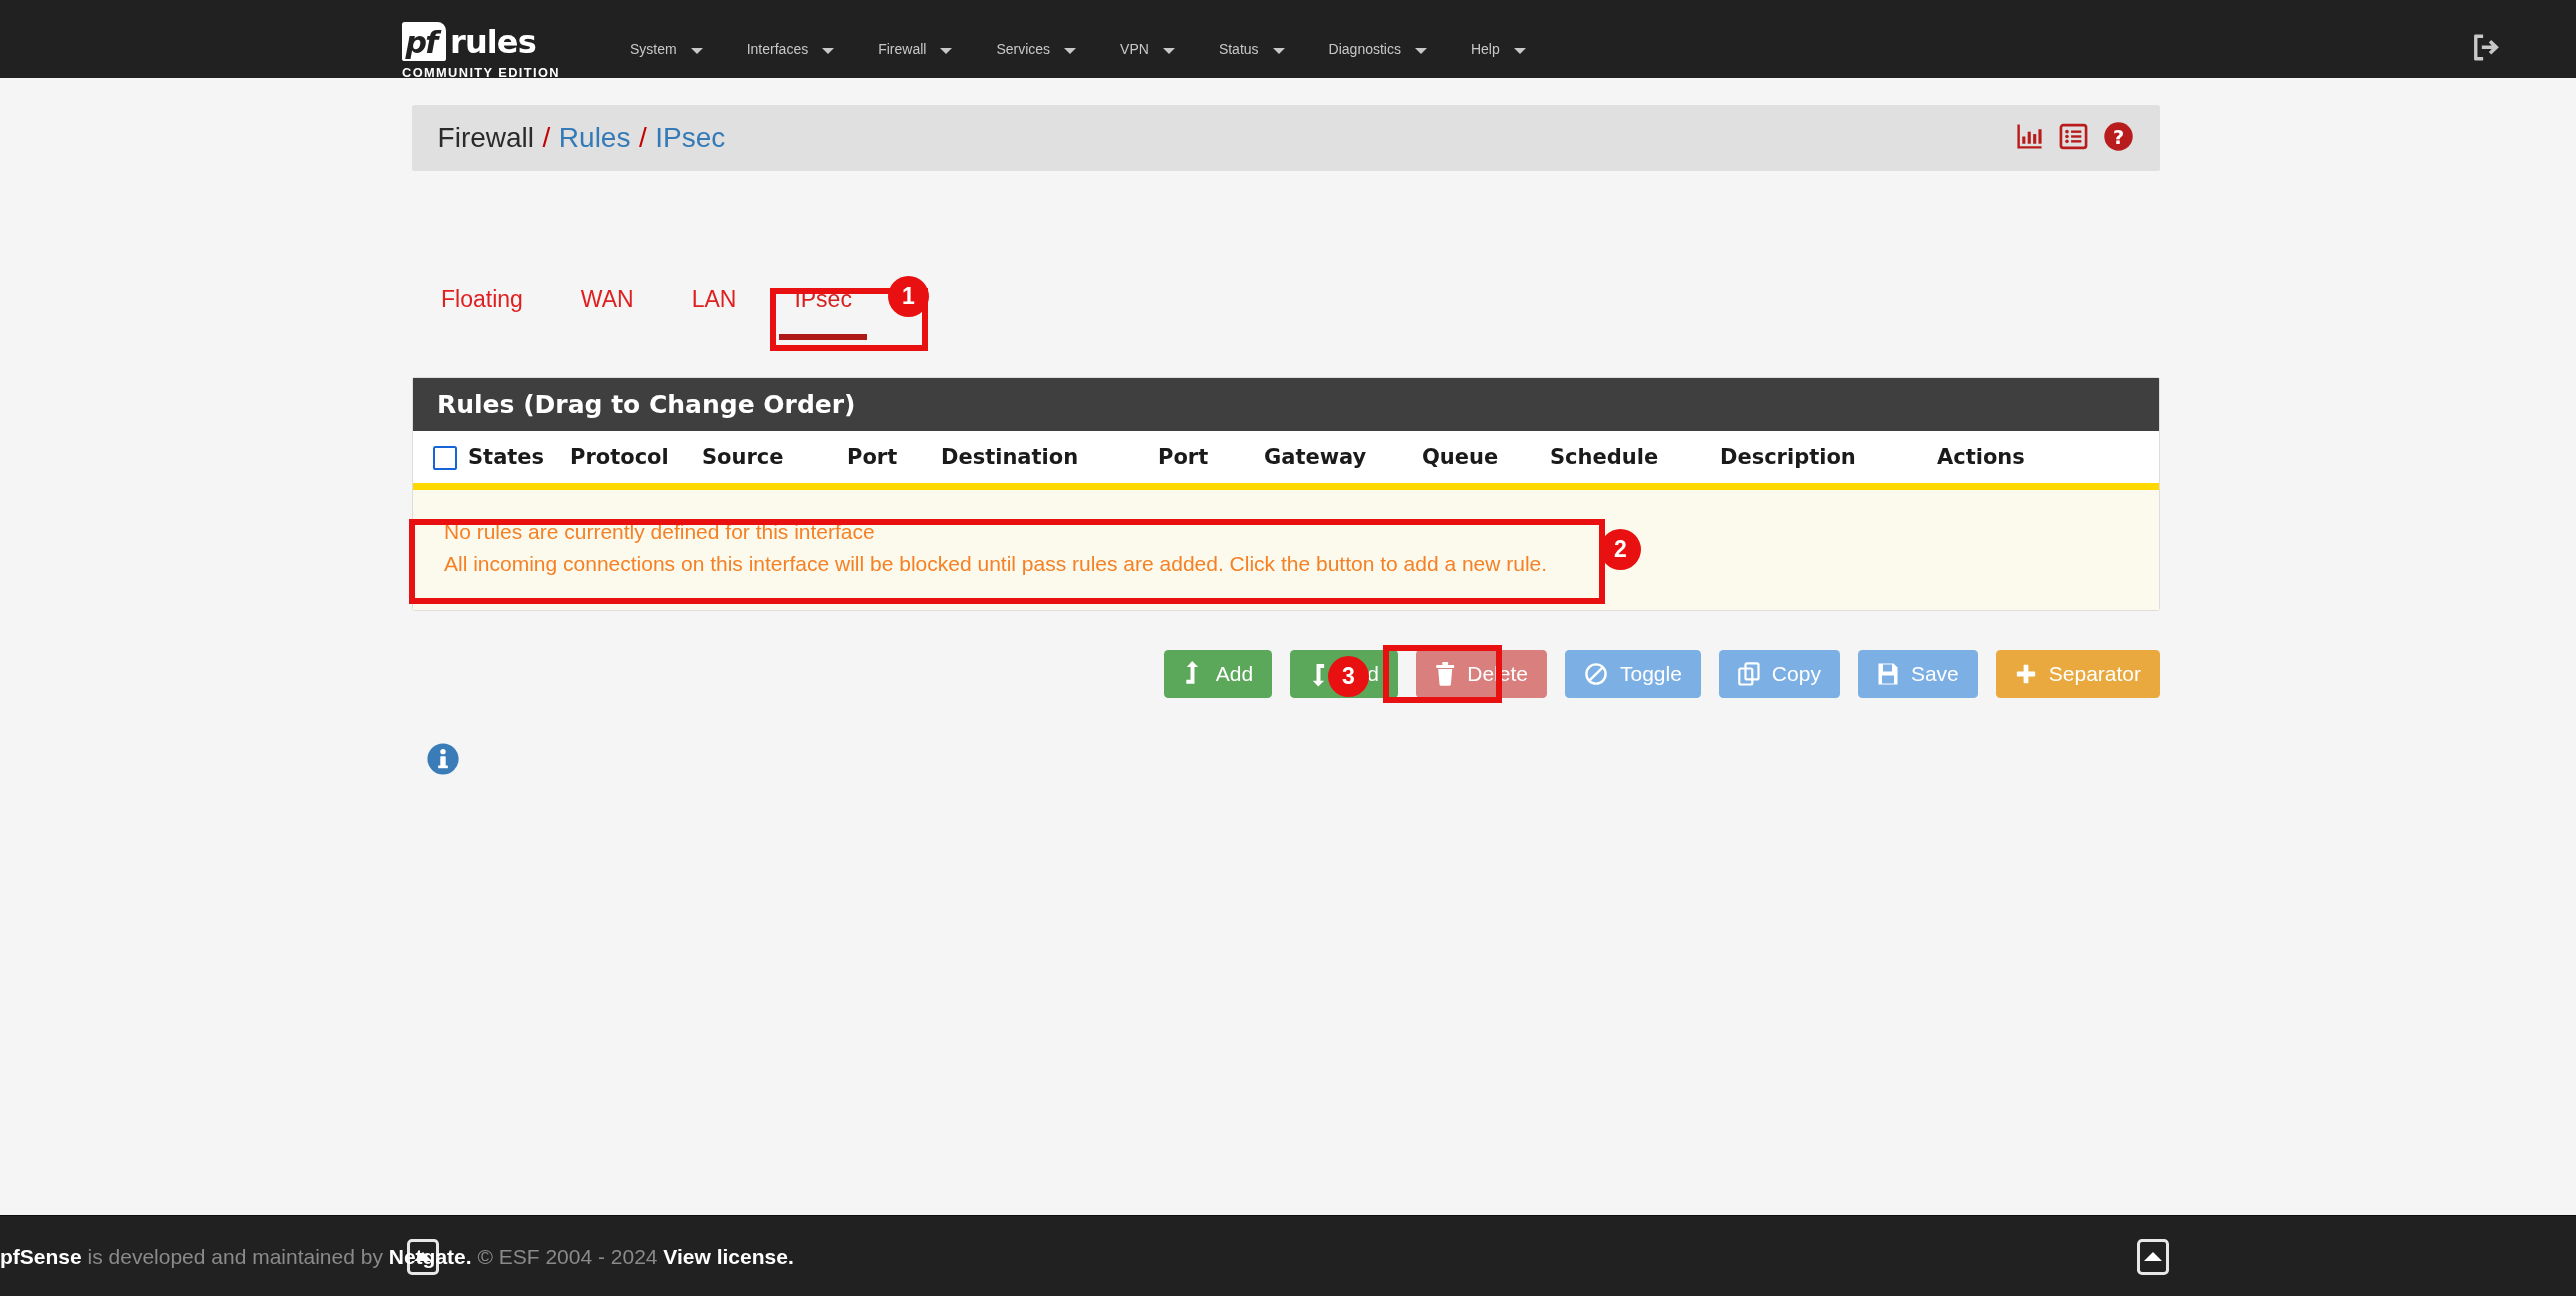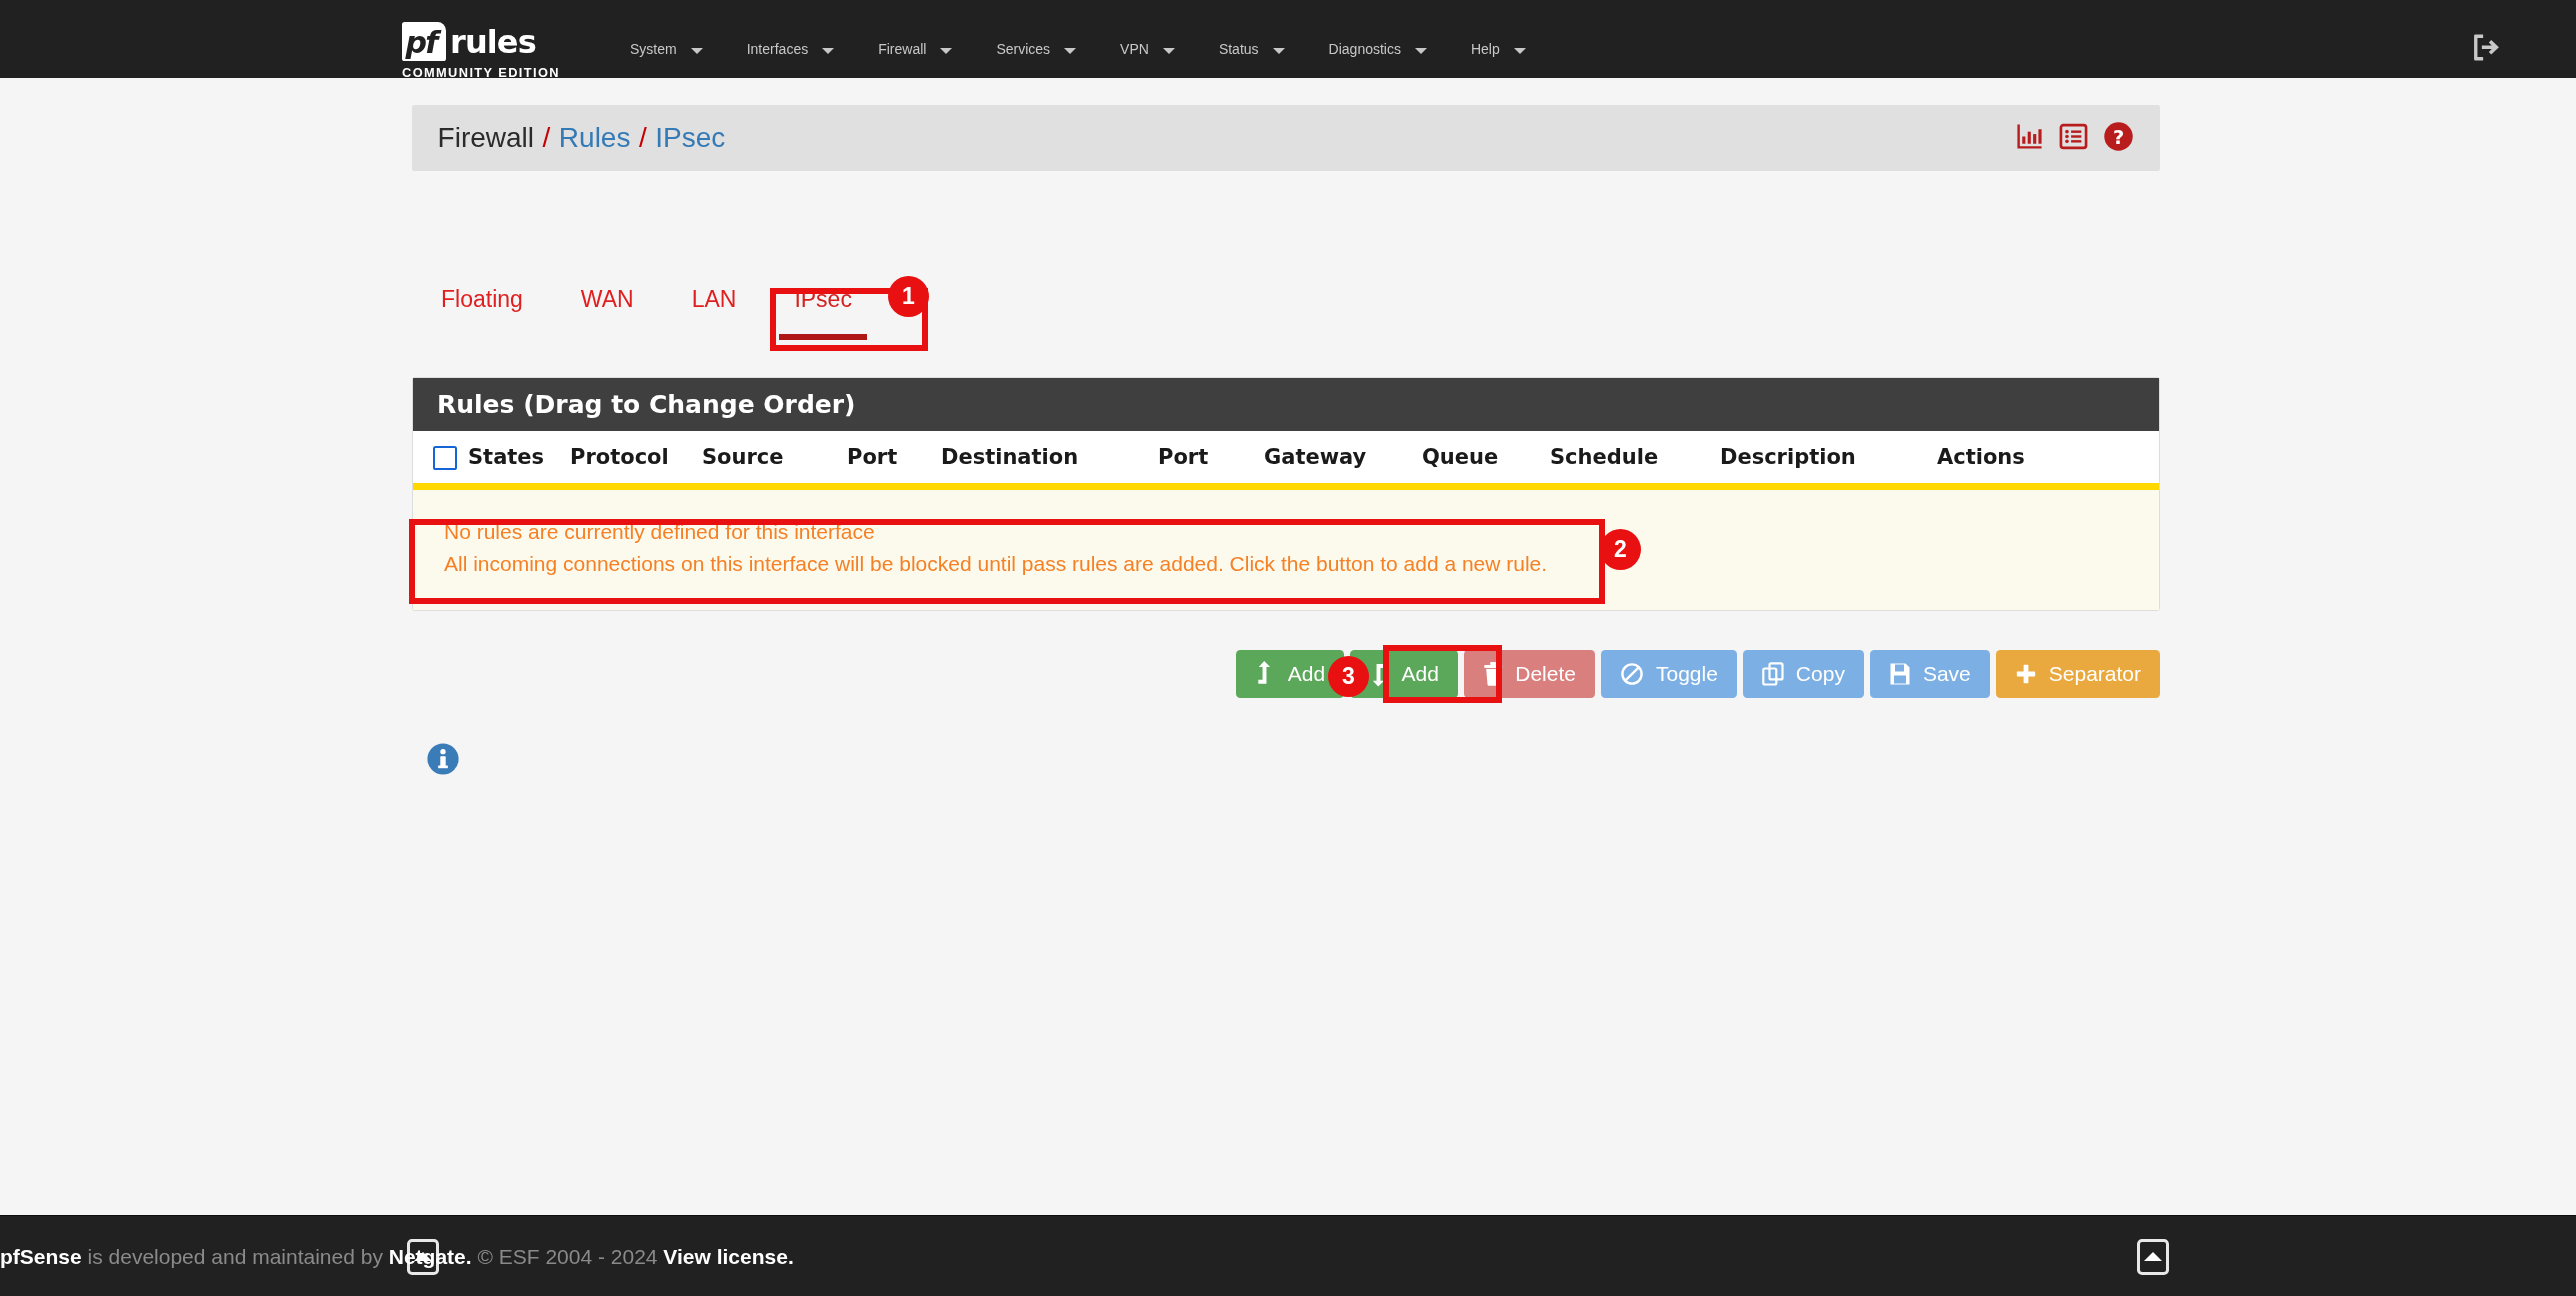--- a/index.html
+++ b/index.html
@@ -161,21 +161,21 @@
   .warn p {
     color: #f58026; font-size: 21px;
     line-height: 1.55;
     font-family: "Liberation Sans", sans-serif;
   }
 
   
   .btn-bar {
     position: absolute; left: 412px; top: 572px;
     width: 1748px;
-    display: flex; justify-content: flex-end; align-items: center; gap: 6px;
+    display: flex; justify-content: flex-end; align-items: center; gap: 18px;
   }
   .btn {
     display: inline-flex; align-items: center; gap: 12px;
     height: 48px; padding: 0 19px;
     border: none; border-radius: 4.3px;
     color: #ffffff; font-size: 21px;
     font-family: "Liberation Sans", sans-serif;
     cursor: pointer; white-space: nowrap;
   }
   .btn svg { flex: 0 0 auto; display: block; }

